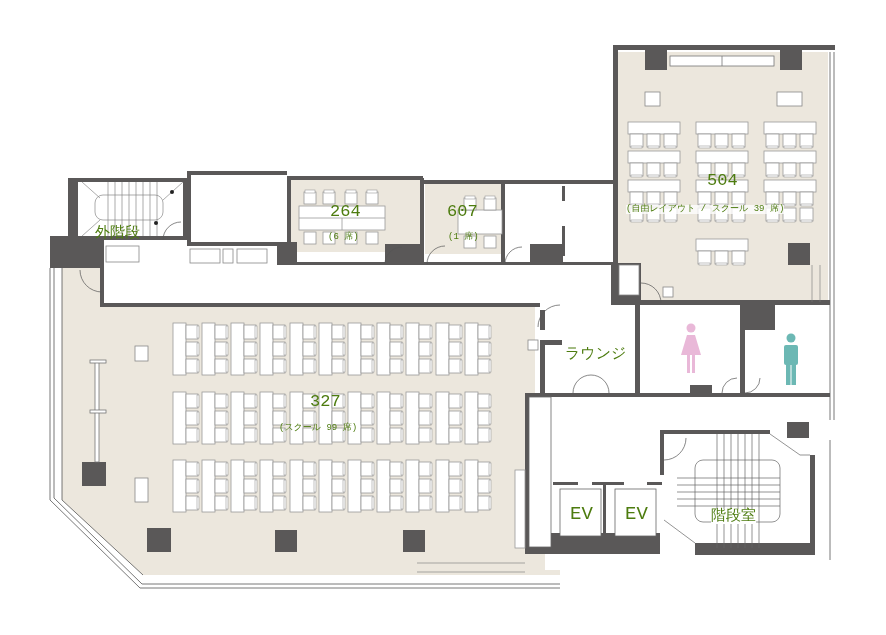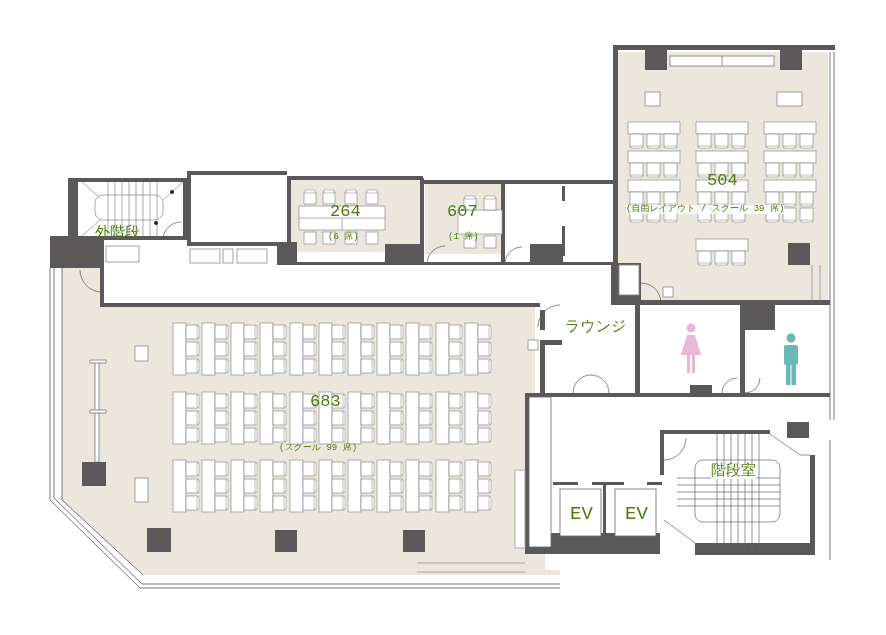--- a/index.html
+++ b/index.html
@@ -291,35 +291,35 @@
   <g stroke="#777" stroke-width="0.6">
     <line x1="417" y1="563" x2="525" y2="563"></line>
     <line x1="417" y1="572" x2="525" y2="572"></line>
   </g>
   <g stroke="#777" stroke-width="0.6">
     <line x1="812" y1="265" x2="812" y2="302"></line>
     <line x1="820" y1="265" x2="820" y2="302"></line>
   </g>
 </svg>
 
-<div class="lbl room-num" style="left:310px;top:393px;">683</div>
-<div class="lbl room-sub" style="left:279px;top:444px;">(スクール 99 席)</div>
+<div class="lbl room-num" style="left:310px;top:393px;">327</div>
+<div class="lbl room-sub" style="left:279px;top:424px;">(スクール 99 席)</div>
 
 <div class="lbl room-num" style="left:330px;top:203px;">264</div>
 <div class="lbl room-sub" style="left:328px;top:233px;">(6 席)</div>
 
 <div class="lbl room-num" style="left:447px;top:203px;">607</div>
 <div class="lbl room-sub" style="left:448px;top:233px;">(1 席)</div>
 
 <div class="lbl room-num" style="left:707px;top:172px;">504</div>
 <div class="lbl room-sub" style="left:626px;top:205px;background:rgba(255,255,255,0.75);">(自由レイアウト / スクール 39 席)</div>
 
 <div class="lbl zone" style="left:95px;top:200px;margin-top:26px;">外階段</div>
-<div class="lbl zone" style="left:565px;top:320px;">ラウンジ</div>
-<div class="lbl zone" style="left:711px;top:464px;background:#fff;">階段室</div>
+<div class="lbl zone" style="left:565px;top:347px;">ラウンジ</div>
+<div class="lbl zone" style="left:711px;top:509px;background:#fff;">階段室</div>
 
 <div class="lbl ev" style="left:570px;top:505px;">EV</div>
 <div class="lbl ev" style="left:625px;top:505px;">EV</div>
 
 <svg class="icon" style="left:679px;top:323px;" width="24" height="52" viewBox="0 0 24 52">
   <circle cx="12" cy="5" r="4.5" fill="#e9b8d8"></circle>
   <path d="M8 12 L16 12 L22 32 L2 32 Z" fill="#e9b8d8"></path>
   <rect x="8" y="32" width="3" height="18" fill="#e9b8d8"></rect>
   <rect x="13" y="32" width="3" height="18" fill="#e9b8d8"></rect>
 </svg>

